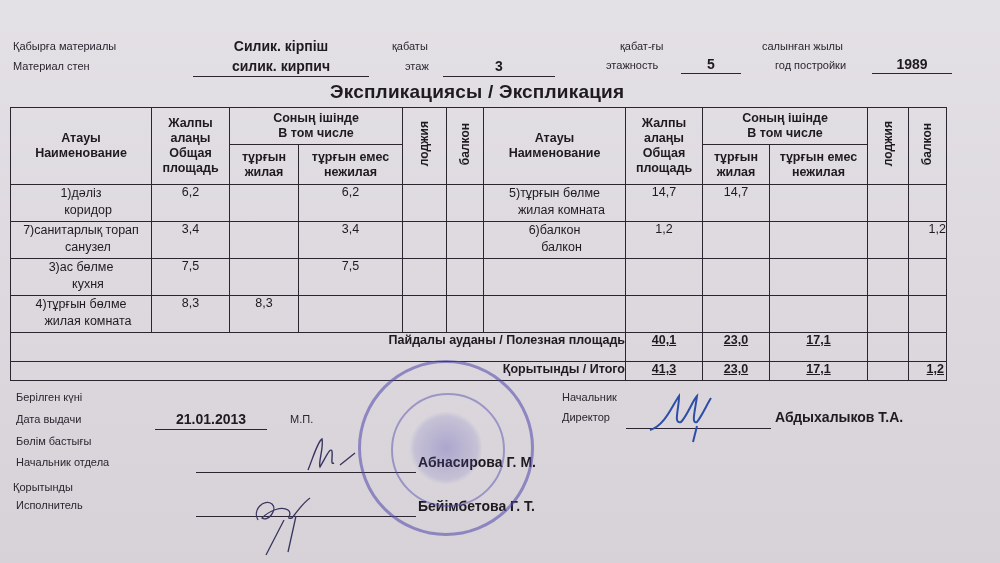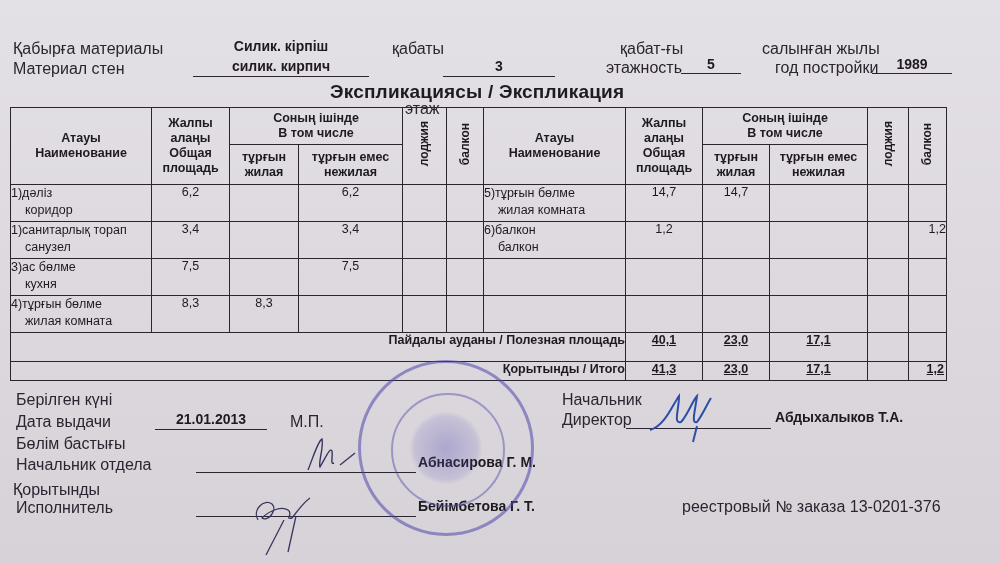--- a/index.html
+++ b/index.html
@@ -1,27 +1,27 @@
 <!DOCTYPE html>
 <html><head>
 <meta charset="utf-8">
 <style>
   html,body{margin:0;padding:0;}
   body{width:1000px;height:563px;overflow:hidden;background:#d8d4db;font-family:"Liberation Sans",sans-serif;color:#1e1a20;position:relative;}
   .paper{position:absolute;left:0;top:0;width:1000px;height:563px;background:linear-gradient(180deg,#e4e1e6 0%,#dedae0 40%,#d6d2d8 100%);}
   .abs{position:absolute;white-space:nowrap;}
-  .lbl{font-size:16px;color:#2a2530;}
+  .lbl{font-size:11px;color:#2a2530;}
   .val{font-size:14px;font-weight:bold;text-align:center;color:#1e1a20;}
   .uline{position:absolute;height:0;border-bottom:1.6px solid #2a2530;}
   .title{font-size:19px;font-weight:bold;letter-spacing:0.2px;}
   table.grid{position:absolute;left:10px;top:107px;border-collapse:collapse;table-layout:fixed;}
   table.grid td{border:1.8px solid #2b2530;padding:0;font-size:12.5px;vertical-align:top;}
   table.grid td.h{font-weight:bold;text-align:center;vertical-align:middle;font-size:12.5px;line-height:15px;}
   .vert{writing-mode:vertical-rl;transform:rotate(180deg);display:inline-block;font-weight:bold;font-size:12px;}
-  .name{padding:2px 0 0 3px;line-height:17px;font-size:12.5px;}
+  .name{padding:2px 0 0 3px;line-height:17px;font-size:12.5px;text-align:center;}
   .name .ru{padding-left:14px;display:block;}
   .num{text-align:center;font-size:14px;padding-top:2px;}
   .numr{text-align:right;font-size:14px;padding:2px 2px 0 0;}
   .tot{font-weight:bold;font-size:13px;text-align:right;padding-right:18px;vertical-align:middle;}
   .totn{font-weight:bold;font-size:14px;text-align:center;vertical-align:middle;text-decoration:underline;}
   .stamp{position:absolute;left:358px;top:360px;width:176px;height:176px;border-radius:50%;border:3px solid rgba(80,70,170,0.55);box-sizing:border-box;}
   .stamp .inner{position:absolute;left:30px;top:30px;width:110px;height:110px;border-radius:50%;border:2px solid rgba(80,70,170,0.45);}
   .stamp .emb{position:absolute;left:48px;top:48px;width:74px;height:74px;border-radius:50%;background:radial-gradient(circle,rgba(90,80,180,0.35) 0%,rgba(90,80,180,0.15) 60%,transparent 70%);}
   .sig{position:absolute;}
 </style>
@@ -30,21 +30,21 @@
 
 <div class="paper">
 
   <div class="abs lbl" style="left:13px;top:40px;">Қабырға материалы</div>
   <div class="abs lbl" style="left:13px;top:60px;">Материал стен</div>
   <div class="abs val" style="left:193px;top:58px;width:176px;">силик. кирпич</div>
   <div class="abs val" style="left:193px;top:38px;width:176px;">Силик. кірпіш</div>
   <div class="uline" style="left:193px;top:76px;width:176px;"></div>
 
   <div class="abs lbl" style="left:392px;top:40px;">қабаты</div>
-  <div class="abs lbl" style="left:405px;top:60px;margin-top:40px;">этаж</div>
+  <div class="abs lbl" style="left:405px;top:60px;">этаж</div>
   <div class="abs val" style="left:443px;top:58px;width:112px;">3</div>
   <div class="uline" style="left:443px;top:76px;width:112px;"></div>
 
   <div class="abs lbl" style="left:620px;top:40px;">қабат-ғы</div>
   <div class="abs lbl" style="left:606px;top:59px;">этажность</div>
   <div class="abs val" style="left:681px;top:56px;width:60px;">5</div>
   <div class="uline" style="left:681px;top:73px;width:60px;"></div>
 
   <div class="abs lbl" style="left:762px;top:40px;">салынған жылы</div>
   <div class="abs lbl" style="left:775px;top:59px;">год постройки</div>
@@ -131,21 +131,21 @@
       <td class="numr"></td>
       <td class="name"><span>5)тұрғын бөлме</span><span class="ru">жилая комната</span></td>
       <td class="num">14,7</td>
       <td class="num">14,7</td>
       <td class="num"></td>
       <td class="num"></td>
       <td class="numr"></td>
     </tr>
 
     <tr style="height:37px">
-      <td class="name"><span>1)санитарлық торап</span><span class="ru">санузел</span></td>
+      <td class="name"><span>7)санитарлық торап</span><span class="ru">санузел</span></td>
       <td class="num">3,4</td>
       <td class="num"></td>
       <td class="num">3,4</td>
       <td class="num"></td>
       <td class="numr"></td>
       <td class="name"><span>6)балкон</span><span class="ru">балкон</span></td>
       <td class="num">1,2</td>
       <td class="num"></td>
       <td class="num"></td>
       <td class="num"></td>
@@ -216,21 +216,20 @@
   <div class="abs lbl" style="left:13px;top:481px;">Қорытынды</div>
   <div class="abs lbl" style="left:16px;top:499px;">Исполнитель</div>
   <div class="uline" style="left:196px;top:516px;width:220px;"></div>
   <div class="abs val" style="left:418px;top:498px;">Бейімбетова Г. Т.</div>
 
   <div class="abs lbl" style="left:562px;top:391px;">Начальник</div>
   <div class="abs lbl" style="left:562px;top:411px;">Директор</div>
   <div class="uline" style="left:626px;top:428px;width:145px;"></div>
   <div class="abs val" style="left:775px;top:409px;">Абдыхалыков Т.А.</div>
 
-  <div class="abs lbl" style="left:682px;top:498px;">реестровый № заказа 13-0201-376</div>
 
   <div class="stamp">
     <div class="inner"></div>
     <div class="emb"></div>
   </div>
 
   <svg class="sig" style="left:300px;top:435px;" width="60" height="40">
     <path d="M8 35 C14 20 18 6 22 4 C24 12 18 28 20 32 C26 22 30 12 32 16 C33 22 30 30 34 28 M40 30 L55 18" stroke="#3a3560" stroke-width="1.4" fill="none"></path>
   </svg>
   <svg class="sig" style="left:248px;top:480px;" width="70" height="80">

